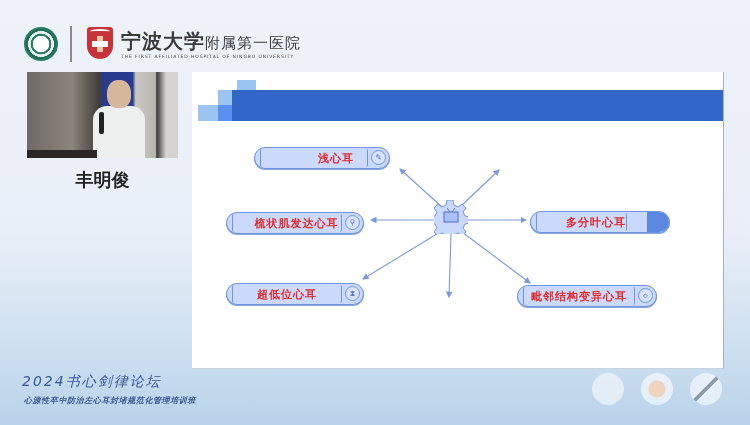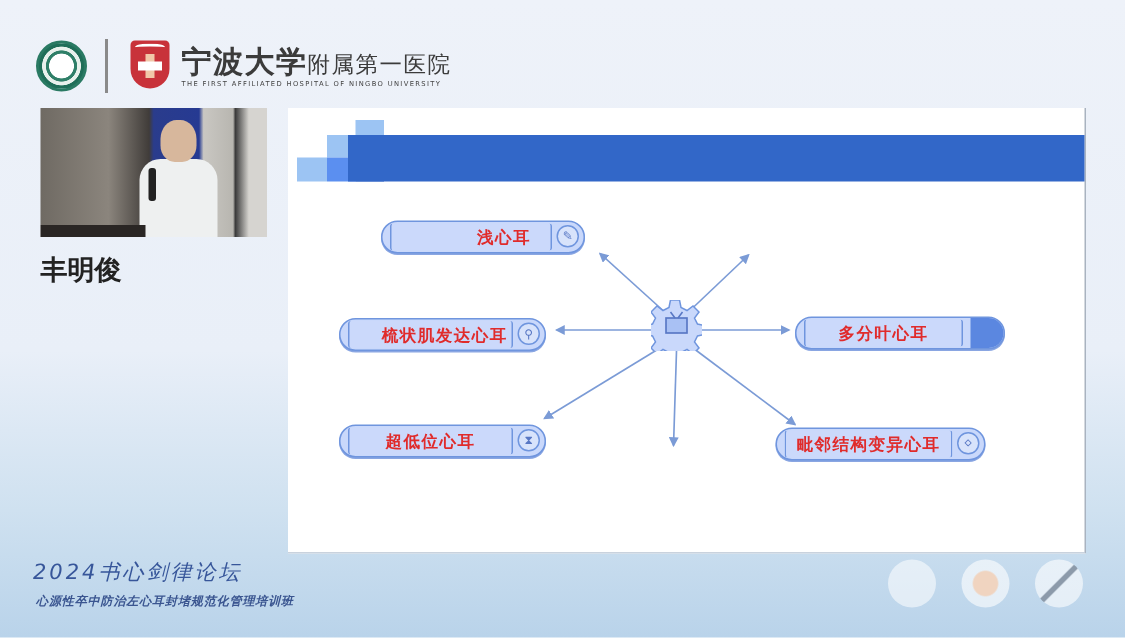--- a/index.html
+++ b/index.html
@@ -34,21 +34,21 @@
 
   .speaker-video {
     position: absolute; left: 27px; top: 72px; width: 151px; height: 86px; overflow: hidden;
     background: linear-gradient(90deg, #6f6a63 0%, #8b857d 30%, #403c39 48%, #2a3c8c 50%, #263a92 70%, #c9c7c2 72%, #b8b6b0 85%, #3a3a3a 86%, #d6d4d0 92%);
   }
   .speaker-body { position: absolute; left: 66px; top: 34px; width: 52px; height: 52px; background: #eef0f0; border-radius: 14px 14px 0 0; }
   .speaker-head { position: absolute; left: 80px; top: 8px; width: 24px; height: 28px; background: #d7b79c; border-radius: 45% 45% 40% 40%; }
   .speaker-mic { position: absolute; left: 72px; top: 40px; width: 5px; height: 22px; background: #222; border-radius: 2px; }
   .speaker-desk { position: absolute; left: 0; top: 78px; width: 70px; height: 8px; background: #2a2624; }
   .speaker-name {
-    position: absolute; left: 27px; top: 168px; width: 151px; text-align: left;
+    position: absolute; left: 27px; top: 168px; width: 151px; text-align: center;
     font-family: "DejaVu Serif", serif; font-weight: bold; font-size: 18px; color: #222;
   }
 
   .slide {
     position: absolute; left: 192px; top: 72px; width: 532px; height: 297px; background: #ffffff;
     border-right: 1px solid #a9b3c0; border-bottom: 1px solid #c9d2dd;
   }
   .sq { position: absolute; }
   .slide-title-bar {
     position: absolute; left: 40px; top: 18px; width: 491px; height: 31px; background: #3267c8;
@@ -166,21 +166,21 @@
 
 
   <div class="pill" style="left:34px;top:140px;width:138px;">
     <div class="inner" style="width:110px;padding-left:19px;">
         <span class="label">梳状肌发达心耳</span>
       </div>
     <div class="icon-circle">⚲</div>
   </div>
 
   <div class="pill solid-end" style="left:338px;top:139px;width:140px;">
-    <div class="inner" style="width:106px;">
+    <div class="inner" style="width:91px;justify-content:flex-end;">
         <span class="label">多分叶心耳</span>
       </div>
     <div class="endcap"></div>
   </div>
 
   <div class="pill" style="left:34px;top:211px;width:138px;">
     <div class="inner" style="width:110px;">
         <span class="label">超低位心耳</span>
       </div>
     <div class="icon-circle">⧗</div>

